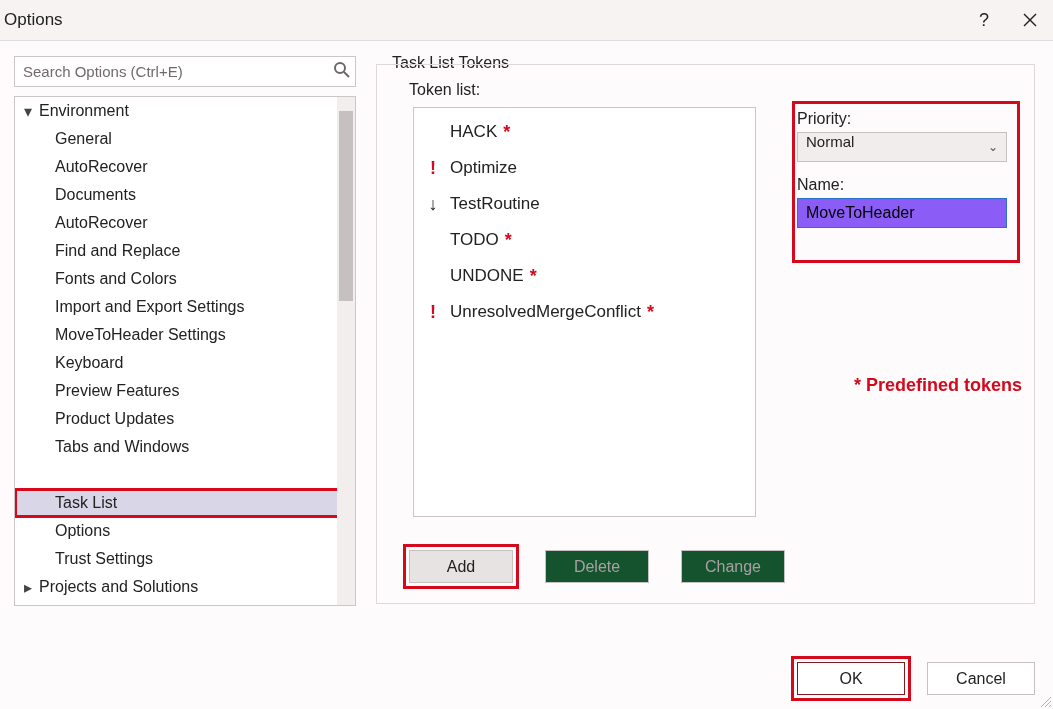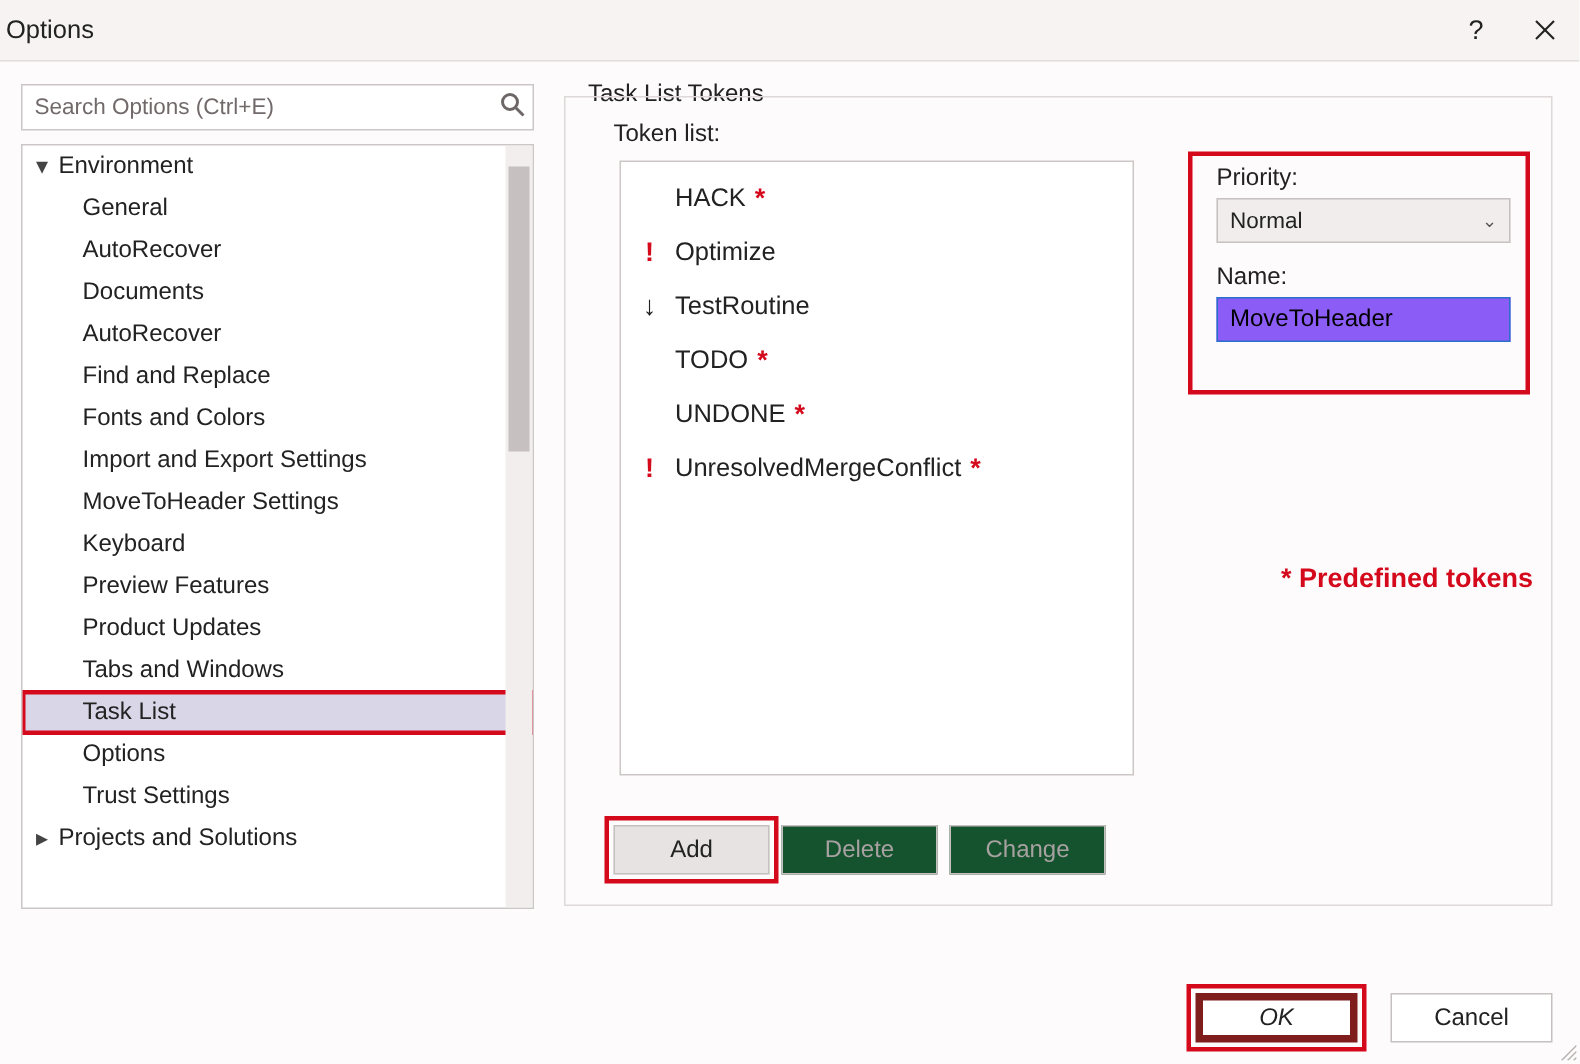--- a/index.html
+++ b/index.html
@@ -97,20 +97,21 @@
   .tree-item .exp {
     width:14px; display:inline-block; text-align:center;
     margin-right:4px; color:#444;
   }
   .tree-item.selected {
     background:#d9d6e8;
   }
   .tree-item.selected.highlighted {
     outline:3px solid #d5091c;
     outline-offset:-2px;
+    margin-top:28px;
   }
 
   
   .rightpanel {
     position:absolute;
     left: 376px;
     top: 15px;
     right: 18px;
     height: 600px;
   }
@@ -153,31 +154,31 @@
     color:#d5091c; font-weight:bold; margin-left:6px; font-size:18px;
   }
 
   
   .prio-group {
     position:absolute;
     top:36px; right:14px;
     width:228px;
     height:162px;
     border:3px solid #d5091c;
-    padding:6px 10px 10px 16px;
+    padding:6px 10px 10px 2px;
   }
   .prio-group label {
     display:block; font-size:16px; margin-bottom:4px;
   }
   .prio-select-wrap {
     position:relative;
     width:100%; height:30px;
     background:#f1eded;
     border:1px solid #c6c0c0;
-    display:flex; align-items:center;
+    display:flex; align-items:flex-start;
     padding:0 8px;
     margin-bottom:14px;
   }
   .prio-select-wrap .chev {
     position:absolute; right:8px; top:50%; transform:translateY(-50%);
     color:#555; font-size:12px;
   }
   .name-input {
     width:100%; height:30px;
     border:1px solid #2a6fc9;
@@ -192,21 +193,21 @@
     top:310px; right:12px;
     color:#d5091c;
     font-weight:bold;
     font-size:18px;
   }
 
   
   .token-actions {
     position:absolute;
     left:32px; bottom:20px;
-    display:flex; gap:8px;
+    display:flex; gap:32px;
   }
   .token-actions .btn {
     width:104px; height:33px;
     border:1px solid #c6c0c0;
     background:#14532d;
     display:flex; align-items:center; justify-content:center;
     font-size:16px; color:#6d6767;
   }
   .token-actions .btn.primary {
     background:#e7e3e3; color:#222;
@@ -221,22 +222,22 @@
     display:flex; gap:22px;
   }
   .dlg-buttons .dbtn {
     width:108px; height:33px;
     border:1px solid #c6c0c0;
     background:#fff;
     display:flex; align-items:center; justify-content:center;
     font-size:16px;
   }
   .dlg-buttons .dbtn.ok {
-    border:5px solid #7f1d1d;
-    outline:3px solid #d5091c; outline-offset:3px;font-style:italic;
+    border:1px solid #7f1d1d;
+    outline:3px solid #d5091c; outline-offset:3px;
   }
 
   
   .grip {
     position:absolute; right:2px; bottom:2px;
     width:14px; height:14px;
   }
   .grip svg { stroke:#b7b1b1; }
 </style>
 </head>

